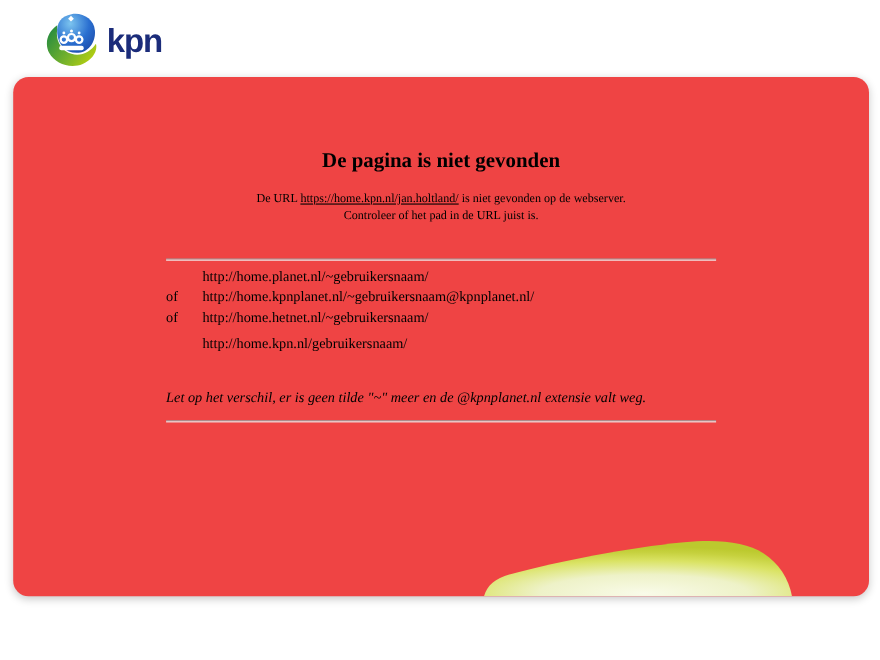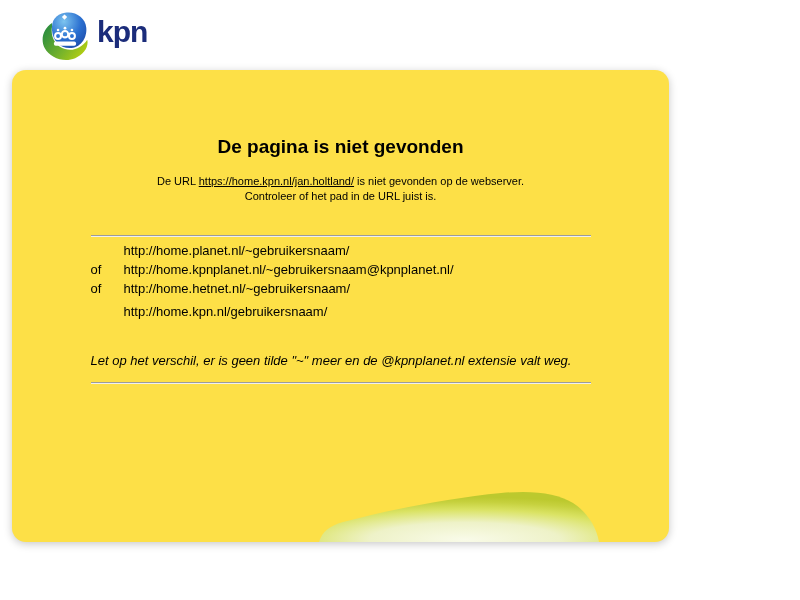--- a/index.html
+++ b/index.html
@@ -11,41 +11,42 @@
     color: #000000;
     overflow: hidden;
   }
   .header {
     position: absolute;
     left: 40px; top: 8px;
     height: 56px;
     display: flex; align-items: center;
   }
   .logo {
-    display: flex; align-items: center;
+    display: flex; align-items: flex-end;
     cursor: pointer;
   }
   .logo-icon { width: 50px; height: 50px; display: block; }
   .logo-word {
     font-size: 30px;
     font-weight: bold;
     color: #1b2c7a;
     letter-spacing: -1px;
     line-height: 1;
     margin-left: 7px;
     padding-bottom: 8px;
   }
   .card {
     position: absolute;
     left: 12px; top: 70px;
-    width: 657px; height: 472px;
-    background: #fde047;
+    width: 778px; height: 472px;
+    background: #ef4444;
     border-radius: 14px;
     box-shadow: 0 2px 8px rgba(0,0,0,0.22);
     overflow: hidden;
+    font-family: Liberation Serif, serif;
   }
   .content {
     width: 500px;
     margin: 0 auto;
     padding-top: 66px;
     position: relative;
   }
   .page-title {
     font-size: 19px;
     font-weight: bold;

